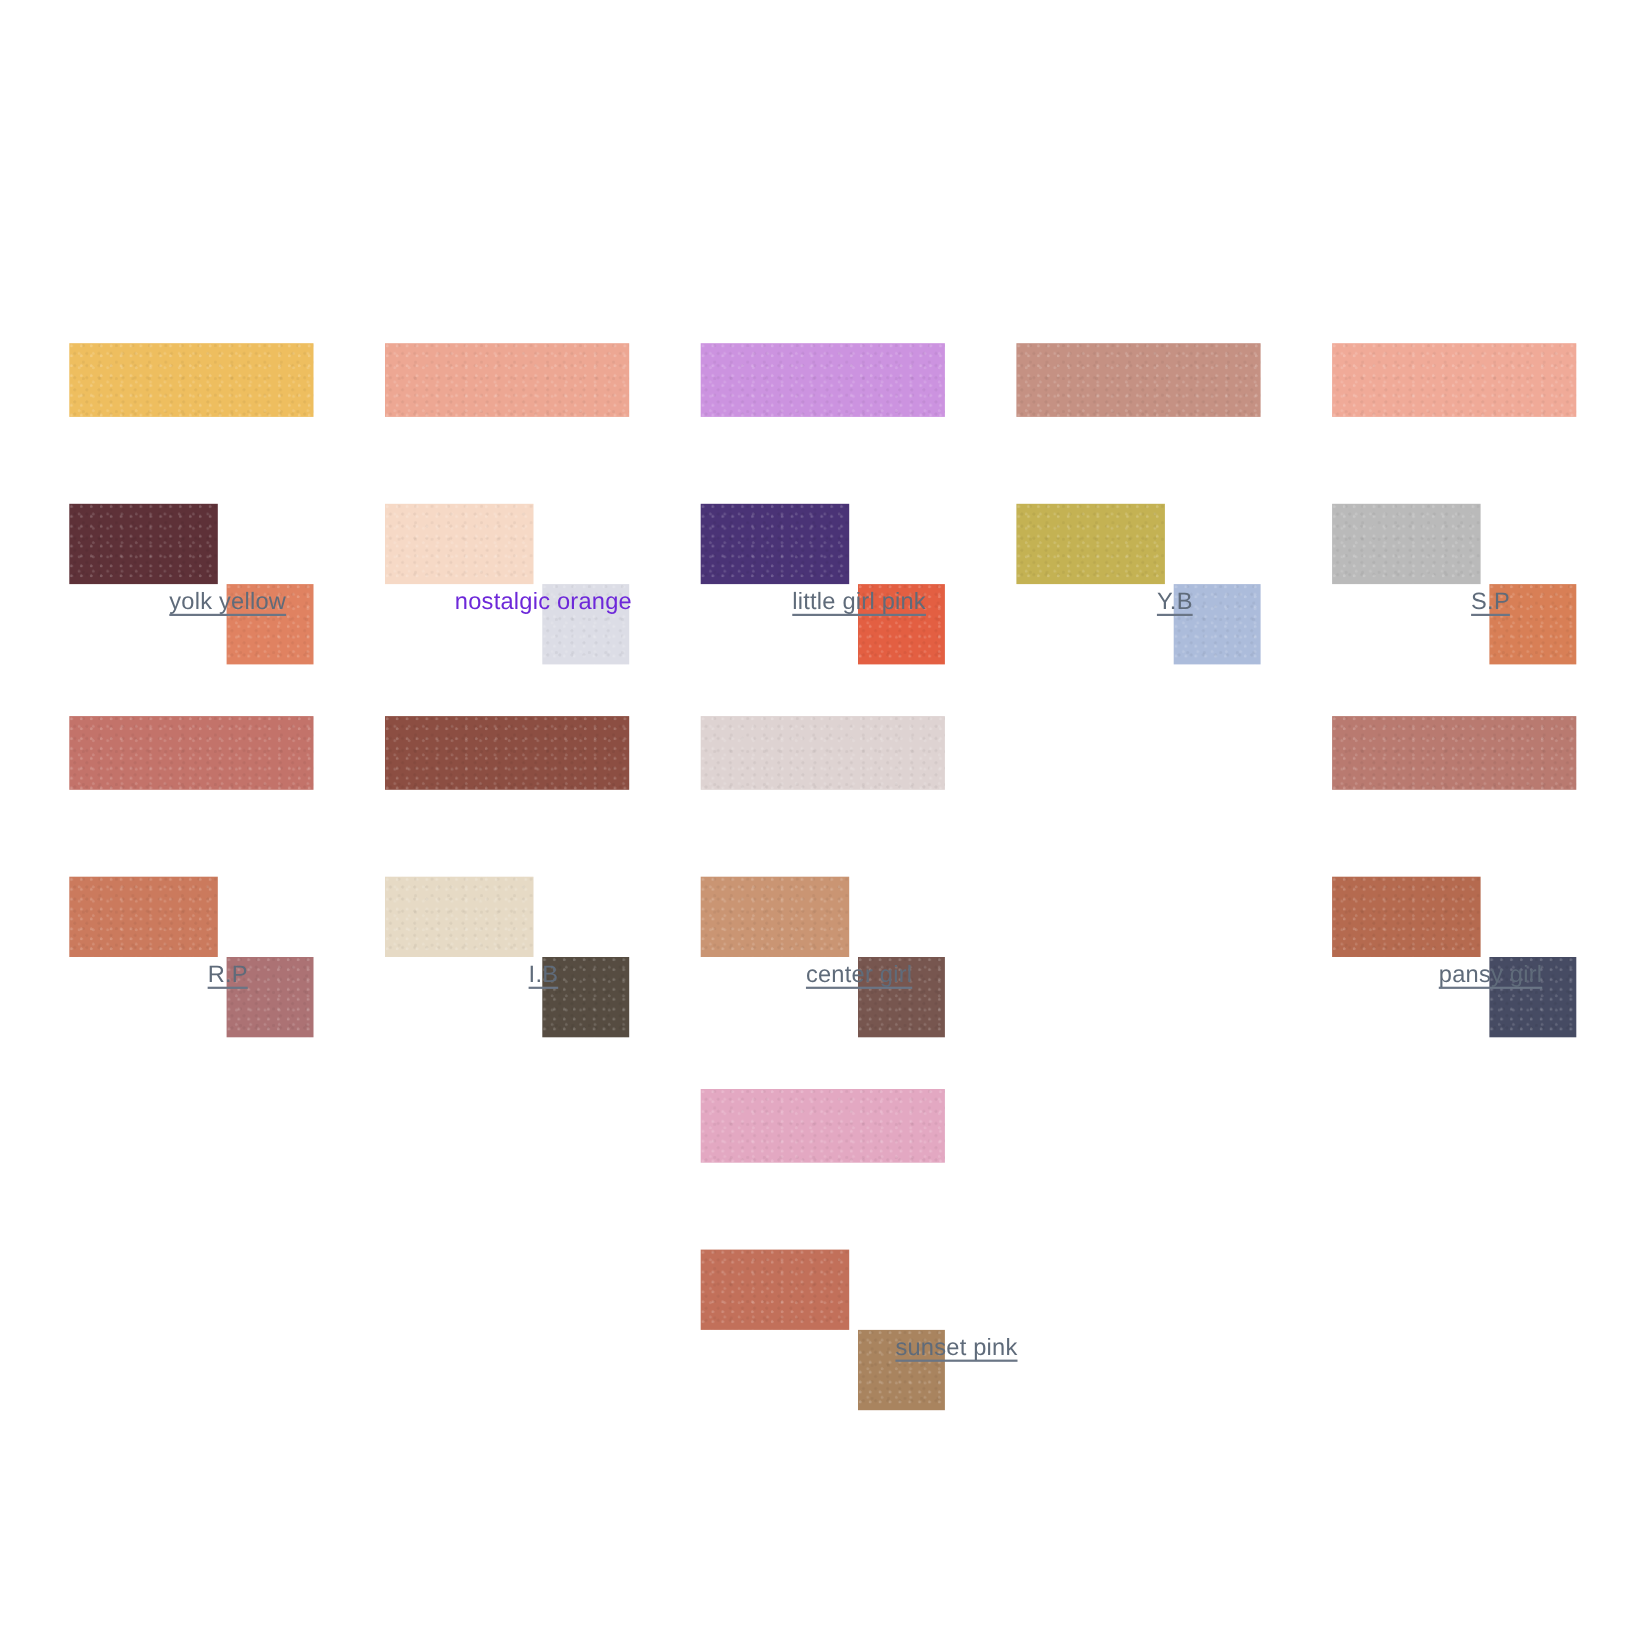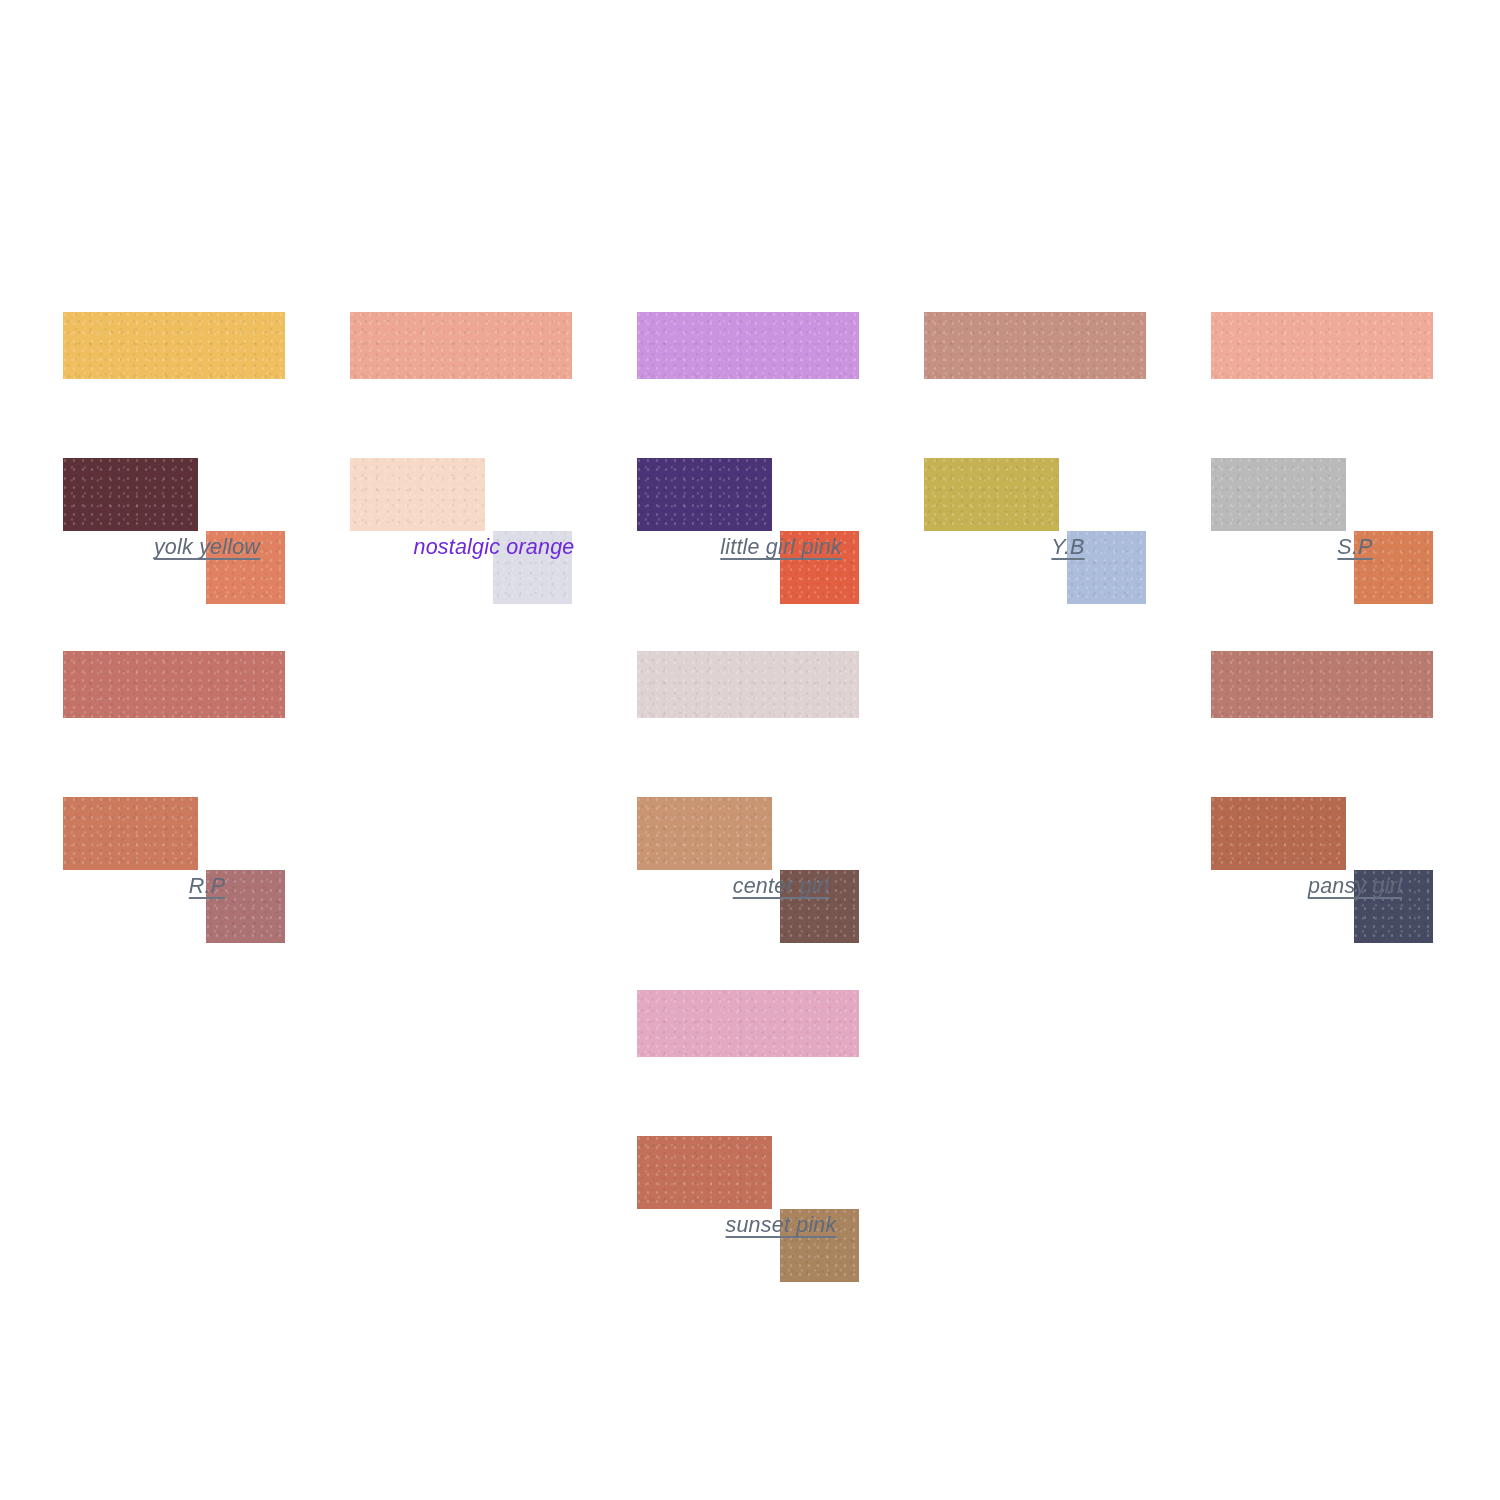--- a/index.html
+++ b/index.html
@@ -13,21 +13,20 @@
     height: 1500px;
     font-family: "Liberation Sans", sans-serif;
     -webkit-font-smoothing: antialiased;
     overflow: hidden;
   }
 
   #swatch-grid {
     position: relative;
     width: 1452px;
     height: 1500px;
-    font-style: italic;
   }
 
   
   .swatch-cell {
     position: absolute;
     width: 288px;
   }
 
   .swatch-stack {
     position: relative;
@@ -152,20 +151,28 @@
       <div class="swatch-label" style="top: 222px;"><span class="label-text">R.P</span></div>
     </div>
     <div class="swatch-cell" style="left: 1211px; top: 312px;">
       <div class="swatch-stack">
         <div class="swatch-top chip" title="#f0aa98" style="background: rgb(240, 170, 152);"></div>
         <div class="swatch-bottom-left chip" title="#bababa" style="background: rgb(186, 186, 186);"></div>
         <div class="swatch-bottom-right chip" title="#d87f56" style="background: rgb(216, 127, 86);"></div>
       </div>
       <div class="swatch-label" style="top: 222px;"><span class="label-text">S.P</span></div>
     </div>
+    <div class="swatch-cell" style="left: 350px; top: 651px;">
+      <div class="swatch-stack">
+        <div class="swatch-top chip" title="#8c4e42" style="background: rgb(140, 78, 66);"></div>
+        <div class="swatch-bottom-left chip" title="#e6dac5" style="background: rgb(230, 218, 197);"></div>
+        <div class="swatch-bottom-right chip" title="#564c41" style="background: rgb(86, 76, 65);"></div>
+      </div>
+      <div class="swatch-label" style="top: 222px;"><span class="label-text">I.B</span></div>
+    </div>
     <div class="swatch-cell" style="left: 637px; top: 651px;">
       <div class="swatch-stack">
         <div class="swatch-top chip" title="#ded3d2" style="background: rgb(222, 211, 210);"></div>
         <div class="swatch-bottom-left chip" title="#ca9573" style="background: rgb(202, 149, 115);"></div>
         <div class="swatch-bottom-right chip" title="#77564f" style="background: rgb(119, 86, 79);"></div>
       </div>
       <div class="swatch-label" style="top: 222px;"><span class="label-text">center girl</span></div>
     </div>
     <div class="swatch-cell" style="left: 1211px; top: 651px;">
       <div class="swatch-stack">
@@ -174,15 +181,15 @@
         <div class="swatch-bottom-right chip" title="#464b63" style="background: rgb(70, 75, 99);"></div>
       </div>
       <div class="swatch-label" style="top: 222px;"><span class="label-text">pansy girl</span></div>
     </div>
     <div class="swatch-cell" style="left: 637px; top: 990px;">
       <div class="swatch-stack">
         <div class="swatch-top chip" title="#e3a8c2" style="background: rgb(227, 168, 194);"></div>
         <div class="swatch-bottom-left chip" title="#c2705a" style="background: rgb(194, 112, 90);"></div>
         <div class="swatch-bottom-right chip" title="#a9845f" style="background: rgb(169, 132, 95);"></div>
       </div>
-      <div class="swatch-label" style="top: 222px;"><span class="label-text">sunset pink</span></div>
+      <div class="swatch-label" style="top: 222px; text-align: right;"><span class="label-text">sunset pink</span></div>
     </div>
   </div>
 
 </body></html>

